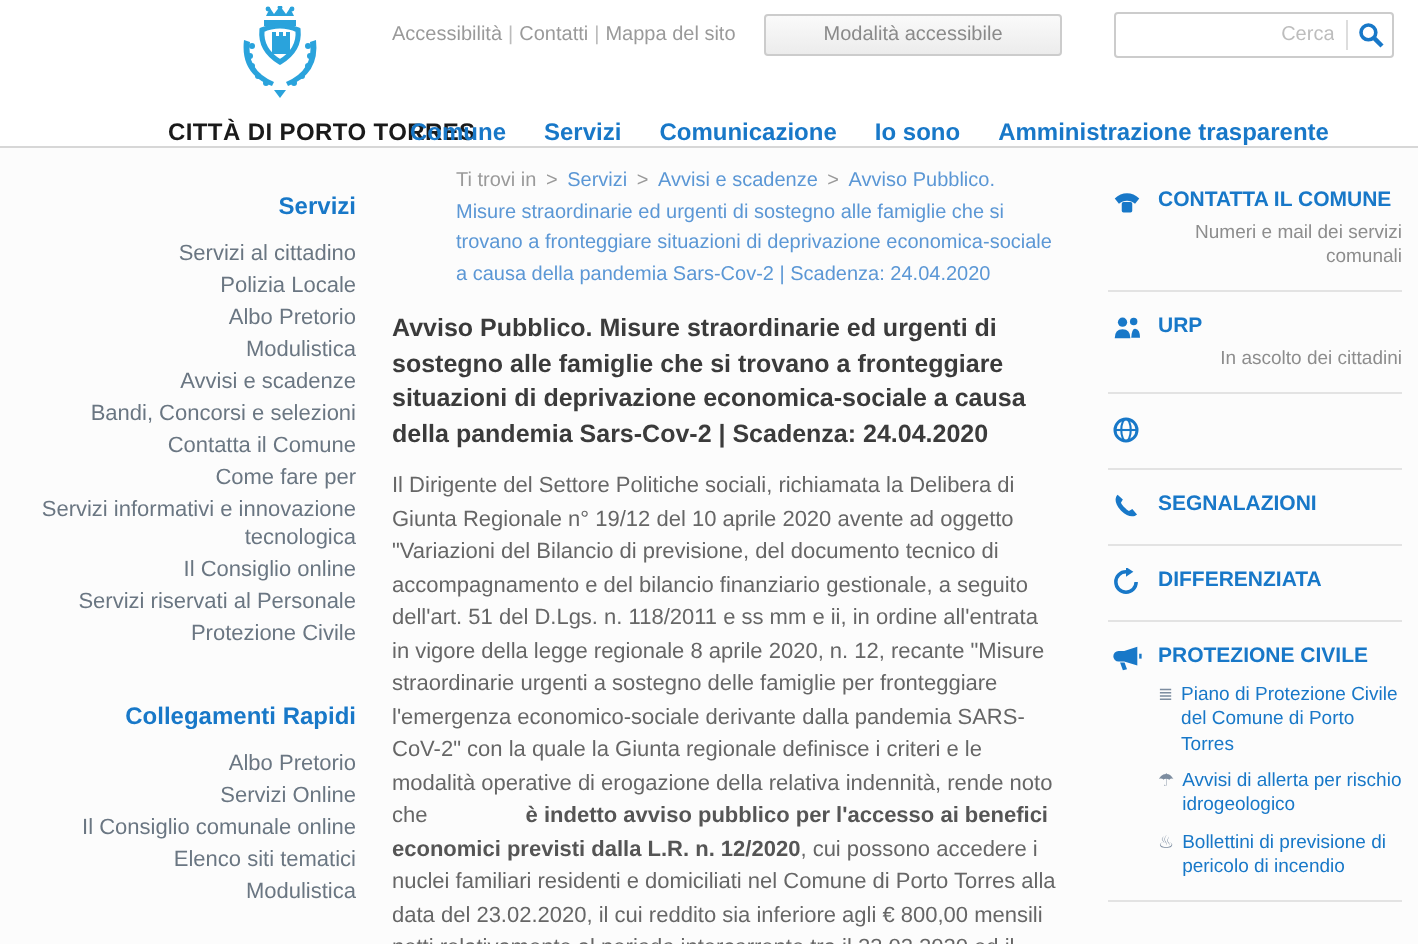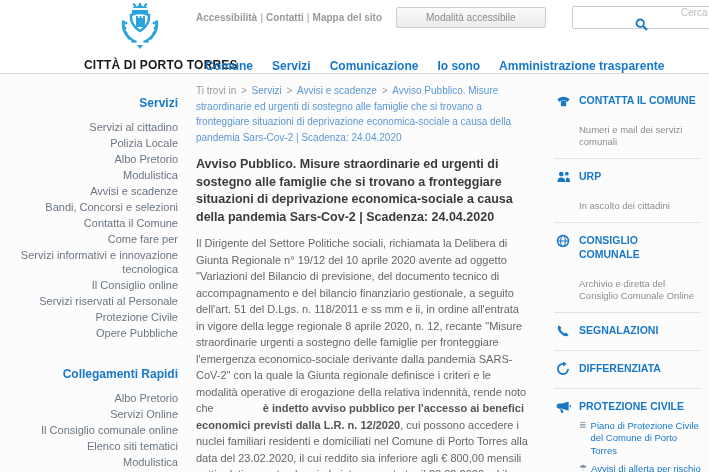--- a/index.html
+++ b/index.html
@@ -5,57 +5,57 @@
   html,body{margin:0;padding:0;}
   body{
     width:709px;height:472px;overflow:hidden;background:#fff;
     font-family:"Liberation Sans",sans-serif;-webkit-font-smoothing:antialiased;
   }
   
   .header{position:relative;height:73px;background:#fff;border-bottom:1px solid #d7d7d7;}
   .logo{position:absolute;left:84px;top:3px;width:112px;text-align:center;}
   .logo-text{font-size:12px;font-weight:bold;color:#1a1a1a;letter-spacing:.2px;margin-top:1px;white-space:nowrap;}
   .util-row{position:absolute;left:196px;top:6px;width:364px;display:flex;align-items:center;}
-  .util-links{font-size:10px;color:#9a9a9a;white-space:nowrap;font-weight:bold;}
+  .util-links{font-size:10px;color:#9a9a9a;white-space:nowrap;}
   .util-links a{color:#9a9a9a;text-decoration:none;cursor:pointer;}
   .util-sep{color:#bbb;margin:0 3px;}
   .acc-btn{margin-left:14px;font-size:10px;color:#8a8a8a;background:linear-gradient(#fafafa,#ececec);
     border:1px solid #ccc;border-radius:2px;padding:4px 29px;white-space:nowrap;cursor:pointer;
     font-family:"Liberation Sans",sans-serif;}
   .searchbox{margin-left:26px;display:flex;align-items:center;border:1px solid #ccc;background:#fff;
-    height:21px;width:138px;border-radius:2px;flex-direction:column;}
+    height:21px;width:138px;border-radius:2px;}
   .searchbox input{flex:1;border:none;outline:none;font-size:10px;color:#555;text-align:right;
     padding:0 6px;background:transparent;font-family:"Liberation Sans",sans-serif;min-width:0;}
   .searchbox input::placeholder{color:#bdbdbd;}
   .search-div{width:1px;height:15px;background:#ddd;}
   .search-ic{width:22px;text-align:center;cursor:pointer;line-height:0;}
   .nav{position:absolute;left:205px;bottom:0;display:flex;gap:19px;}
   .nav a{font-size:12px;font-weight:bold;color:#1878c8;text-decoration:none;white-space:nowrap;cursor:pointer;}
   
   .content{display:flex;background:#fcfcfc;height:398px;}
   .sb-left{width:178px;flex:none;padding-top:22px;text-align:right;}
   .sb-sec{margin-bottom:26px;}
   .sb-title{color:#1878c8;font-weight:bold;font-size:12px;margin-bottom:9px;}
   .sb-item{display:block;color:#6a7682;font-size:11px;line-height:14px;padding:1px 0;text-decoration:none;cursor:pointer;}
   
   .main{flex:1;min-width:0;padding:9px 16px 0 18px;}
-  .crumbs{font-size:10px;color:#9a9a9a;line-height:1.55;}
+  .crumbs{font-size:10px;color:#9a9a9a;line-height:1.55;margin-left:32px;}
   .crumbs a{color:#5b97d5;text-decoration:none;cursor:pointer;}
   .crumb-sep{color:#9a9a9a;margin:0 2px;}
   .title{font-size:12.5px;font-weight:bold;color:#3b3b3b;line-height:1.4;margin:11px 0 9px;}
   .para{font-size:11px;color:#666;line-height:1.5;margin:0 0 12px;}
   .para b{color:#555;margin-left:46px;}
   
   .sb-right{width:147px;flex:none;padding:6px 8px 0 10px;}
   .card{display:flex;gap:7px;padding:11px 0 10px;border-bottom:1px solid #e3e3e3;}
   .card:first-child{padding-top:14px;}
   .card-ic{width:18px;flex:none;color:#1878c8;font-size:14px;line-height:14px;text-align:center;}
   .card-body{flex:1;min-width:0;}
   .card-title{display:block;color:#1878c8;font-weight:bold;font-size:10.5px;line-height:1.3;text-decoration:none;cursor:pointer;}
-  .card-desc{color:#8d8d8d;font-size:9.5px;line-height:1.3;margin-top:16px;}
+  .card-desc{color:#8d8d8d;font-size:9.5px;line-height:1.3;margin-top:3px;text-align:right;}
   .card-link{display:flex;gap:4px;color:#1878c8;font-size:9.5px;line-height:1.3;margin-top:6px;text-decoration:none;cursor:pointer;}
   .card-link .g{color:#7d8da0;flex:none;font-size:9px;}
 </style>
 </head>
 <body>
 
 <div class="header">
   <div class="logo">
     <span>
       <svg width="46" height="50" viewBox="0 0 46 50">
@@ -119,21 +119,20 @@
         <a class="sb-item">Albo Pretorio</a>
         <a class="sb-item">Modulistica</a>
         <a class="sb-item">Avvisi e scadenze</a>
         <a class="sb-item">Bandi, Concorsi e selezioni</a>
         <a class="sb-item">Contatta il Comune</a>
         <a class="sb-item">Come fare per</a>
         <a class="sb-item">Servizi informativi e innovazione tecnologica</a>
         <a class="sb-item">Il Consiglio online</a>
         <a class="sb-item">Servizi riservati al Personale</a>
         <a class="sb-item">Protezione Civile</a>
-        <a class="sb-item">Opere Pubbliche</a>
       </div>
       <div class="sb-sec">
         <div class="sb-title">Collegamenti Rapidi</div>
         <a class="sb-item">Albo Pretorio</a>
         <a class="sb-item">Servizi Online</a>
         <a class="sb-item">Il Consiglio comunale online</a>
         <a class="sb-item">Elenco siti tematici</a>
         <a class="sb-item">Modulistica</a>
       </div>
     </aside>
@@ -174,24 +173,20 @@
           <a class="card-title">URP</a>
           <div class="card-desc">In ascolto dei cittadini</div>
         </div>
       </div>
       <div class="card">
         <span class="card-ic"><svg width="14" height="14" viewBox="0 0 16 16">
             <circle cx="8" cy="8" r="6.3" fill="none" stroke="#1878c8" stroke-width="1.7"></circle>
             <ellipse cx="8" cy="8" rx="2.7" ry="6.3" fill="none" stroke="#1878c8" stroke-width="1.2"></ellipse>
             <line x1="1.7" y1="8" x2="14.3" y2="8" stroke="#1878c8" stroke-width="1.2"></line>
           </svg></span>
-        <div class="card-body">
-          <a class="card-title">CONSIGLIO COMUNALE</a>
-          <div class="card-desc">Archivio e diretta del Consiglio Comunale Online</div>
-        </div>
       </div>
       <div class="card">
         <span class="card-ic"><svg width="14" height="14" viewBox="0 0 16 16">
             <path fill="#1878c8" d="M3.2 1.5 C1.3 3.4 1.6 7 5.2 10.7 C8.8 14.3 12.4 14.7 14.3 12.8 L11.6 9.7 L9.7 10.8 C8.2 10.2 5.7 7.7 5.1 6.2 L6.2 4.3 Z"></path>
           </svg></span>
         <div class="card-body">
           <a class="card-title">SEGNALAZIONI</a>
         </div>
       </div>
       <div class="card">

